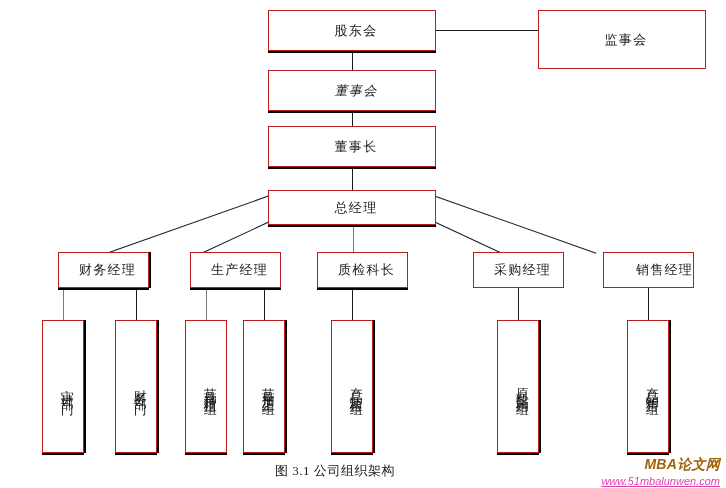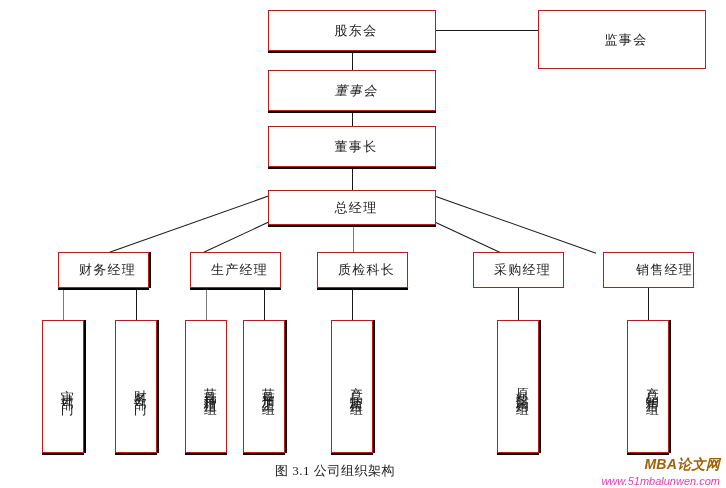--- a/index.html
+++ b/index.html
@@ -94,20 +94,21 @@
     font-style: italic;
     color: #a16207;
     letter-spacing: 0.02em;
   }
   .watermark .wm-url {
     display: block;
     font-size: 11px;
     font-style: italic;
     color: #e03fb0;
     margin-top: 1px;
+    text-decoration: underline;
   }
 </style>
 </head>
 <body>
 
 <div id="page">
 
   <div class="line h" style="left:436px; top:30px; width:102px;"></div>
 
   <div class="line v" style="left:352px; top:50px; height:20px;"></div>

